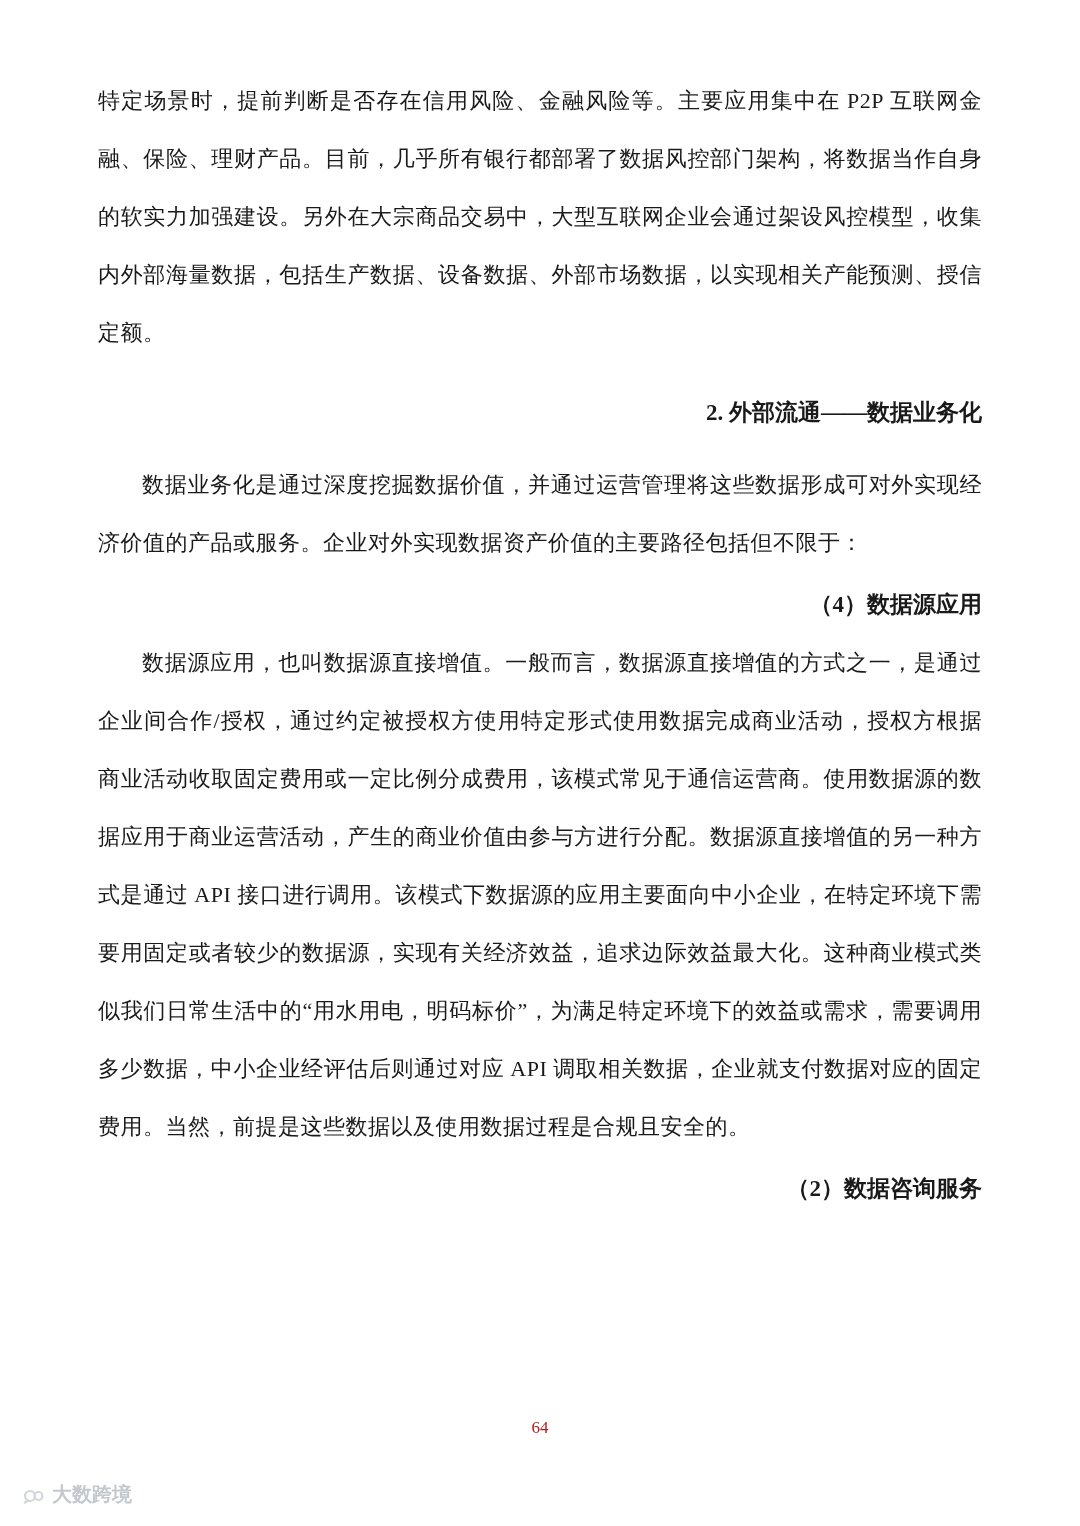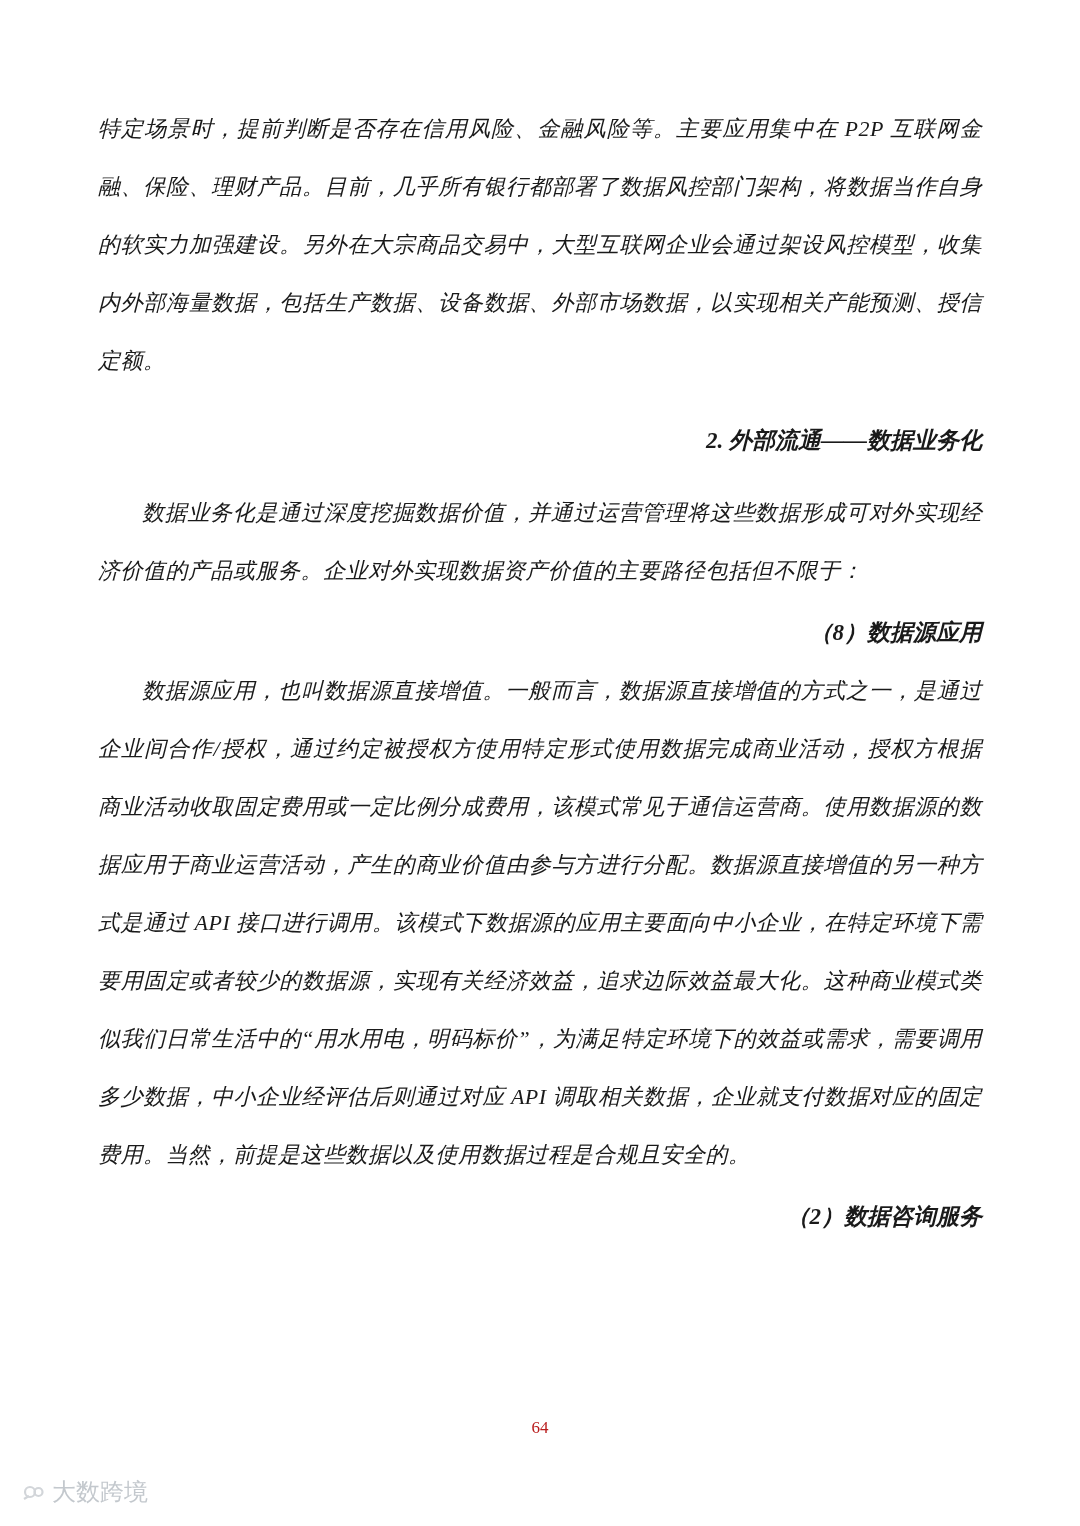--- a/index.html
+++ b/index.html
@@ -9,23 +9,22 @@
   body {
     width: 1080px;
     height: 1526px;
     background: #ffffff;
     color: #1a1a1a;
     font-family: "Liberation Serif", "DejaVu Serif", serif;
     position: relative;
     overflow: hidden;
   }
   .page {
-    padding: 100px 98px 0 98px;
+    padding: 72px 98px 0 98px;
     box-sizing: border-box;
-    font-style: italic;
   }
   .para {
     font-size: 22px;
     line-height: 58px;
     text-align: justify;
     margin: 0;
     letter-spacing: 0.5px;
   }
   .para.indent {
     text-indent: 2em;
@@ -48,44 +47,45 @@
     width: 100%;
     text-align: center;
     font-size: 17px;
     color: #b91c1c;
   }
   .watermark {
     position: absolute;
     left: 22px;
     bottom: 18px;
     display: flex;
-    align-items: center;
+    align-items: flex-end;
     gap: 6px;
     color: #c3c8cd;
-    font-size: 24px;
+    font-size: 20px;
     font-family: "Liberation Sans", "DejaVu Sans", sans-serif;
     user-select: none;
+    font-weight: bold;
   }
   .watermark svg {
     display: block;
     opacity: 0.75;
   }
 </style>
 </head>
 <body>
 
 <div class="page">
 
   <p class="para">特定场景时，提前判断是否存在信用风险、金融风险等。主要应用集中在 P2P 互联网金融、保险、理财产品。目前，几乎所有银行都部署了数据风控部门架构，将数据当作自身的软实力加强建设。另外在大宗商品交易中，大型互联网企业会通过架设风控模型，收集内外部海量数据，包括生产数据、设备数据、外部市场数据，以实现相关产能预测、授信定额。</p>
 
   <h2 class="heading gap-lg">2. 外部流通——数据业务化</h2>
 
   <p class="para indent gap-md">数据业务化是通过深度挖掘数据价值，并通过运营管理将这些数据形成可对外实现经济价值的产品或服务。企业对外实现数据资产价值的主要路径包括但不限于：</p>
 
-  <h3 class="heading gap-sm">（8）数据源应用</h3>
+  <h3 class="heading gap-sm">（4）数据源应用</h3>
 
   <p class="para indent">数据源应用，也叫数据源直接增值。一般而言，数据源直接增值的方式之一，是通过企业间合作/授权，通过约定被授权方使用特定形式使用数据完成商业活动，授权方根据商业活动收取固定费用或一定比例分成费用，该模式常见于通信运营商。使用数据源的数据应用于商业运营活动，产生的商业价值由参与方进行分配。数据源直接增值的另一种方式是通过 API 接口进行调用。该模式下数据源的应用主要面向中小企业，在特定环境下需要用固定或者较少的数据源，实现有关经济效益，追求边际效益最大化。这种商业模式类似我们日常生活中的“用水用电，明码标价”，为满足特定环境下的效益或需求，需要调用多少数据，中小企业经评估后则通过对应 API 调取相关数据，企业就支付数据对应的固定费用。当然，前提是这些数据以及使用数据过程是合规且安全的。</p>
 
   <h3 class="heading gap-sm">（2）数据咨询服务</h3>
 
 </div>
 
 <div class="page-number">64</div>
 
 <div class="watermark">

